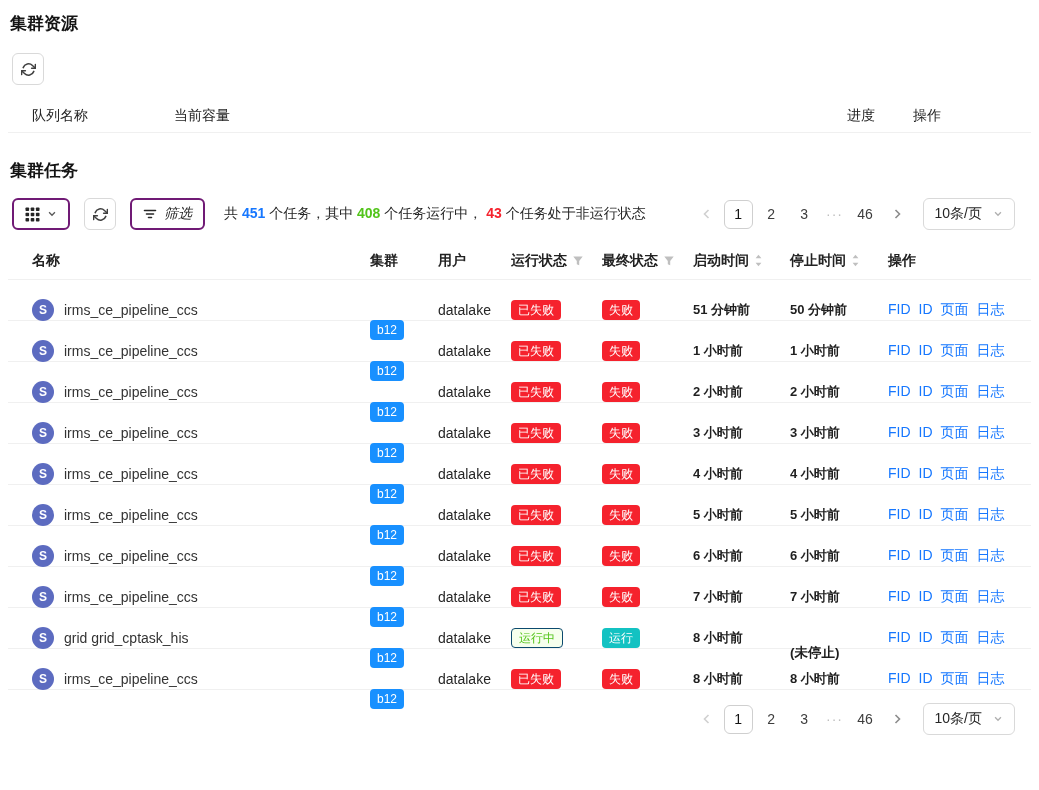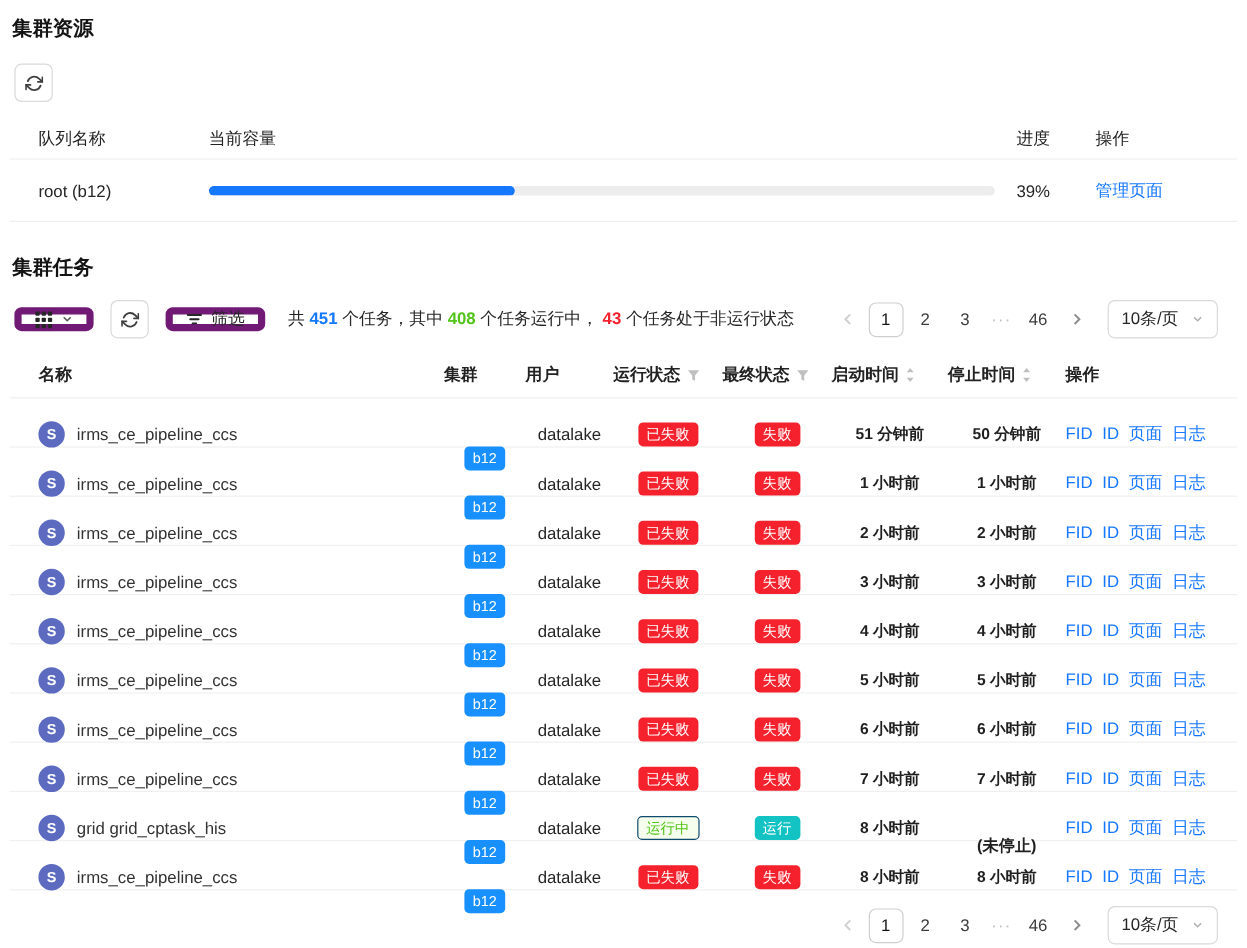--- a/index.html
+++ b/index.html
@@ -26,23 +26,23 @@
     column-gap: 18px; align-items: center; padding: 0 42px 0 24px;
   }
   .res-head { height: 34px; border-bottom: 1px solid #f0f0f0; font-weight: 400; color: #222; }
   .res-row { height: 52px; border-bottom: 1px solid #f0f0f0; }
   .progress-track { height: 8px; background: #ededed; border-radius: 4px; overflow: hidden; }
   .progress-fill { height: 100%; background: #1677ff; border-radius: 4px; width: 0; }
 
   
   .toolbar { display: flex; align-items: center; gap: 14px; margin-top: 16px; padding: 0 16px 0 4px; }
   .btn {
-    height: 20px; border: 6px solid #701a75; border-radius: 6px; background: #fff;
+    height: 32px; border: 2px solid #701a75; border-radius: 6px; background: #fff;
     display: inline-flex; align-items: center; gap: 7px; padding: 0 11px;
-    font-size: 14px; color: #262626; cursor: pointer;
+    font-size: 14px; color: #262626; cursor: pointer; font-style: italic;
   }
   .btn .chev { color: #595959; }
   .summary { margin-left: 5px; white-space: nowrap; }
   .num { font-weight: 700; }
   .num-total { color: #1677ff; }
   .num-running { color: #52c41a; }
   .num-stopped { color: #f5222d; }
 
   
   .pg { margin-left: auto; display: flex; align-items: center; gap: 4px; }
@@ -60,21 +60,21 @@
     display: inline-flex; align-items: center; gap: 11px; padding: 0 11px;
     color: #262626; cursor: pointer; margin-left: 9px; white-space: nowrap;
   }
   .pg-size svg { color: #b0b0b0; }
   .pg-bottom-wrap { display: flex; margin-top: 13px; padding-right: 16px; }
 
   
   .task-table { margin-top: 12px; }
   .task-grid {
     display: grid; grid-template-columns: 338px 68px 73px 91px 91px 97px 98px 1fr;
-    align-items: center; padding: 0 24px; text-align: center;
+    align-items: center; padding: 0 24px;
   }
   .task-head { height: 38px; border-bottom: 1px solid #f0f0f0; font-weight: 600; color: #222; }
   .th { display: flex; align-items: center; gap: 5px; }
   .task-row { height: 41px; border-bottom: 1px solid #f0f0f0; }
   .name-cell { display: flex; align-items: center; gap: 10px; min-width: 0; }
   .avatar {
     width: 22px; height: 22px; border-radius: 50%; background: #5c6bc0; color: #fff;
     font-size: 12px; font-weight: 700; display: inline-flex; align-items: center;
     justify-content: center; flex: none;
   }
@@ -107,28 +107,20 @@
       <path d="M3.51 9a9 9 0 0 1 14.85-3.36L23 10M1 14l4.64 4.36A9 9 0 0 0 20.49 15"></path>
     </svg>
   </button>
 
   <div class="res-table">
     <div class="res-grid res-head">
       <div>队列名称</div>
       <div>当前容量</div>
       <div>进度</div>
       <div>操作</div>
-    </div>
-    <div class="res-grid res-row">
-      <div>root (b12)</div>
-      <div class="progress-track">
-        <div class="progress-fill" style="width: 39%;"></div>
-      </div>
-      <div>39%</div>
-      <div><a class="link">管理页面</a></div>
     </div>
   </div>
 
   
   <div class="sec-title sec2">集群任务</div>
 
   <div class="toolbar">
     <button class="btn">
       <svg width="15" height="15" viewBox="0 0 15 15" fill="currentColor">
         <rect x="0.5" y="0.5" width="3.6" height="3.6" rx="0.8"></rect>

